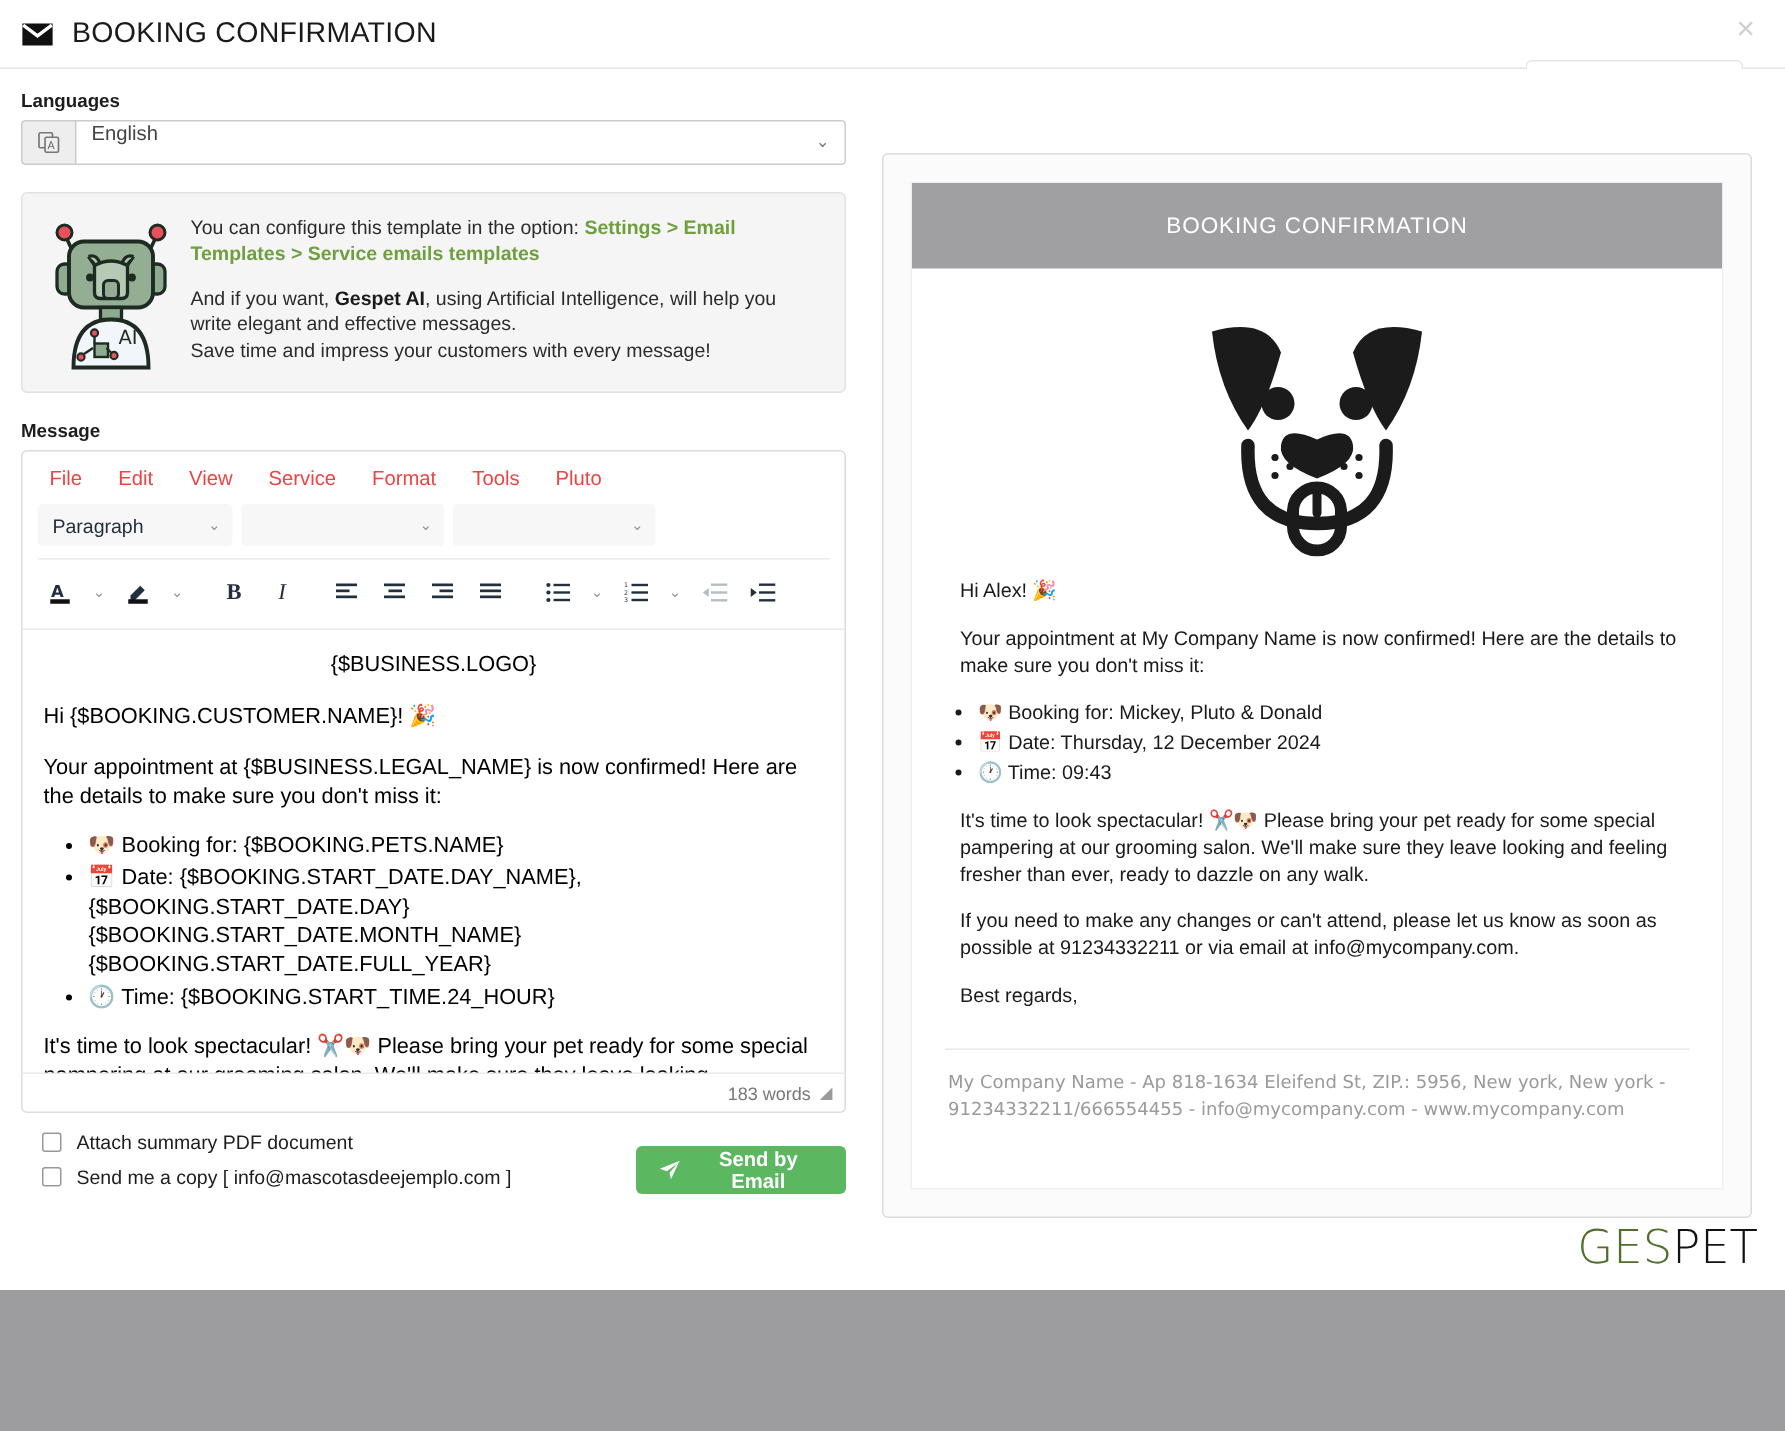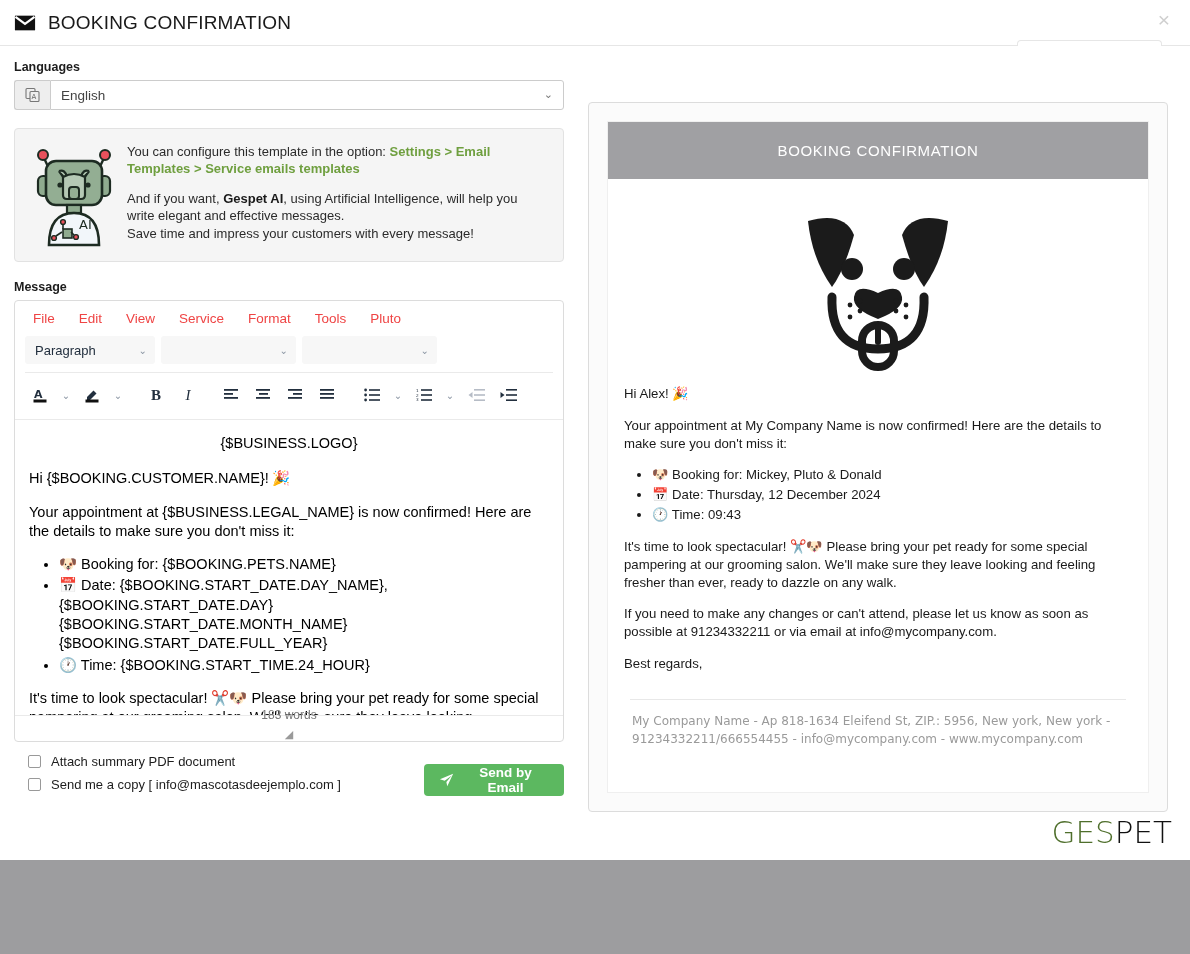--- a/index.html
+++ b/index.html
@@ -73,21 +73,21 @@
     border-right: none;
     background: #eeeeee;
     border-radius: 3px 0 0 3px;
     display: flex; align-items: center; justify-content: center;
   }
   .select-box {
     flex: 1;
     border: 1px solid #cccccc;
     border-radius: 0 3px 3px 0;
     background: #ffffff;
-    display: flex; align-items: center;
+    display: flex; align-items: flex-start;
     padding: 0 10px;
     font-size: 13.5px;
     color: #444444;
     position: relative;
     cursor: pointer;
   }
   .select-box .chev {
     position: absolute; right: 10px; top: 50%;
     transform: translateY(-55%);
     color: #777; font-size: 11px;
@@ -175,21 +175,20 @@
   .editor-area ul { margin: 0 0 14px 0; padding-left: 30px; }
   .editor-area li { margin-bottom: 2px; }
   .statusbar {
     border-top: 1px solid #eaeaea;
     height: 26px;
     display: flex; align-items: center; justify-content: flex-end;
     padding: 0 8px;
     font-size: 12px;
     color: #777777;
     gap: 6px;
-    flex-direction: column;
   }
   .resize-grip { color: #9a9a9a; font-size: 11px; cursor: nwse-resize; }
 
   
   .opts-row { padding: 12px 14px 0 14px; position: relative; }
   .opt {
     display: flex; align-items: center;
     margin-bottom: 8px;
     font-size: 13px; color: #1d1d1d;
   }
@@ -240,21 +239,21 @@
     font-size: 15px;
     letter-spacing: .6px;
   }
   .pv-logo { display: flex; align-items: center; justify-content: center; padding: 14px 0 10px 0; }
   .pv-body {
     padding: 4px 16px 0 16px;
     font-size: 13.2px;
     color: #1a1a1a;
     line-height: 1.35;
   }
-  .pv-body p { margin: 0 0 14px 0; }
+  .pv-body p { margin: 0 0 14px 16px; }
   .pv-body ul { margin: 0 0 14px 0; padding-left: 28px; }
   .pv-body li { margin-bottom: 2px; }
   .pv-sep { border-top: 1px solid #e8e8e8; margin: 26px 6px 12px 6px; }
   .pv-footer {
     padding: 0 8px;
     font-family: "DejaVu Sans", sans-serif;
     font-size: 12px;
     color: #9a9a9a;
     line-height: 1.55;
   }

